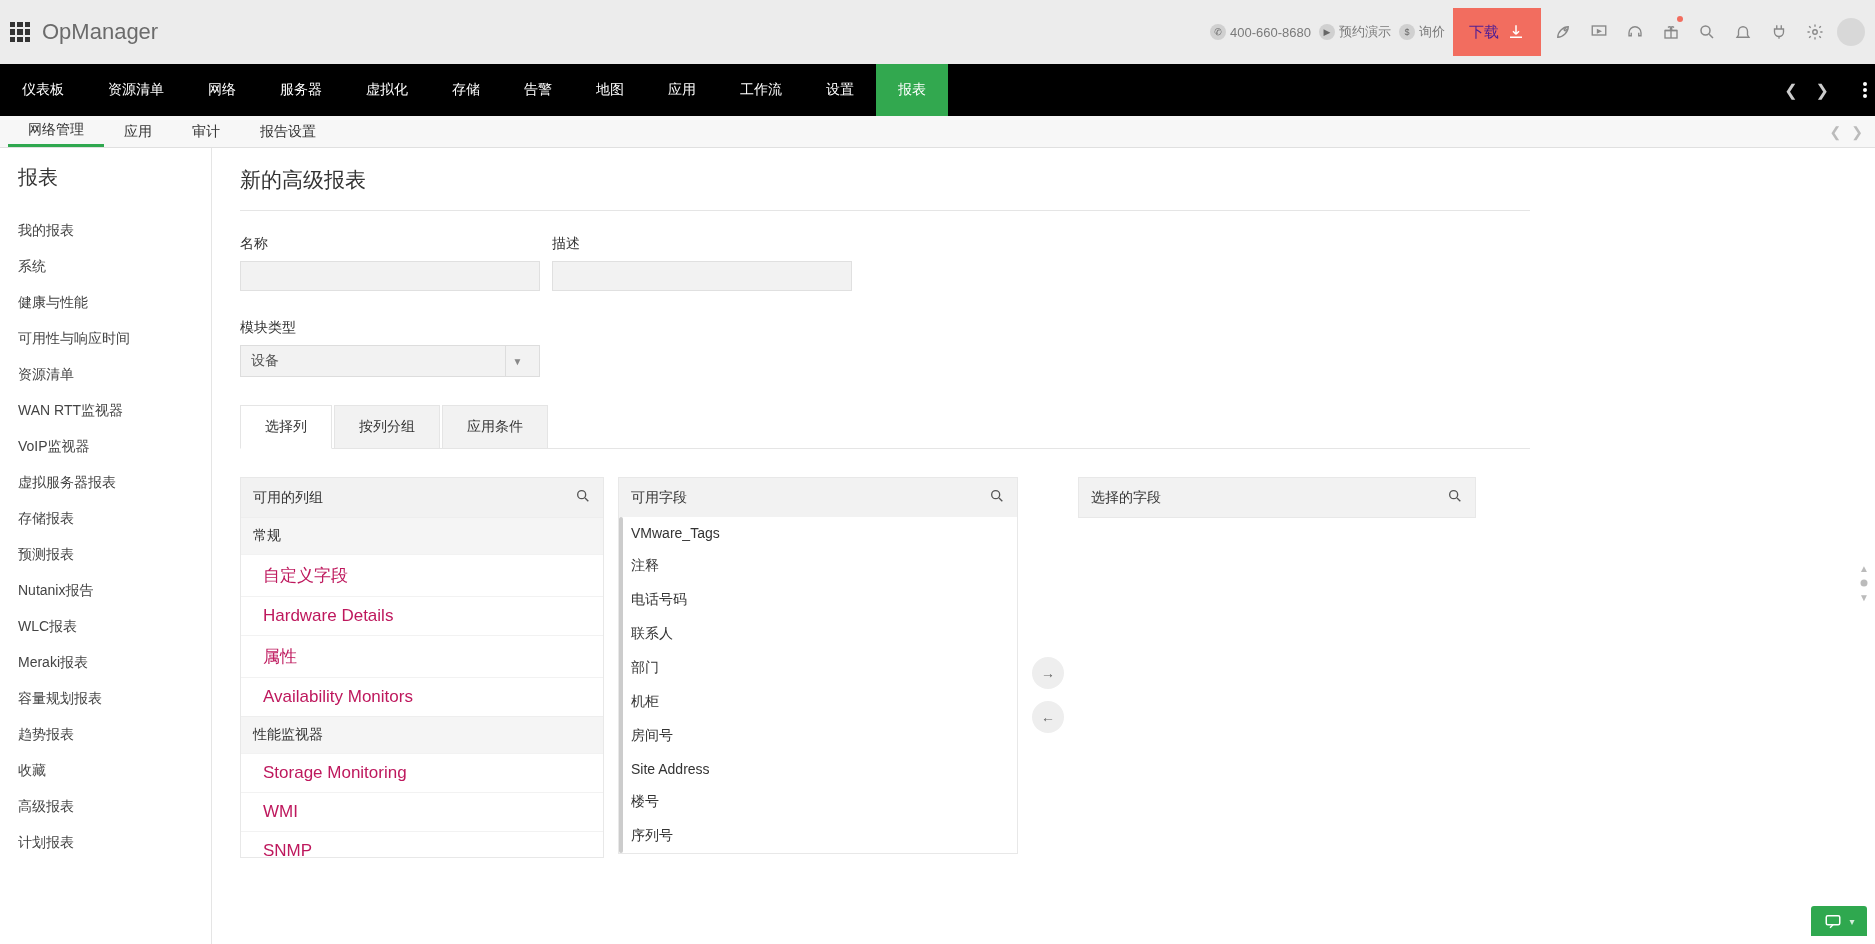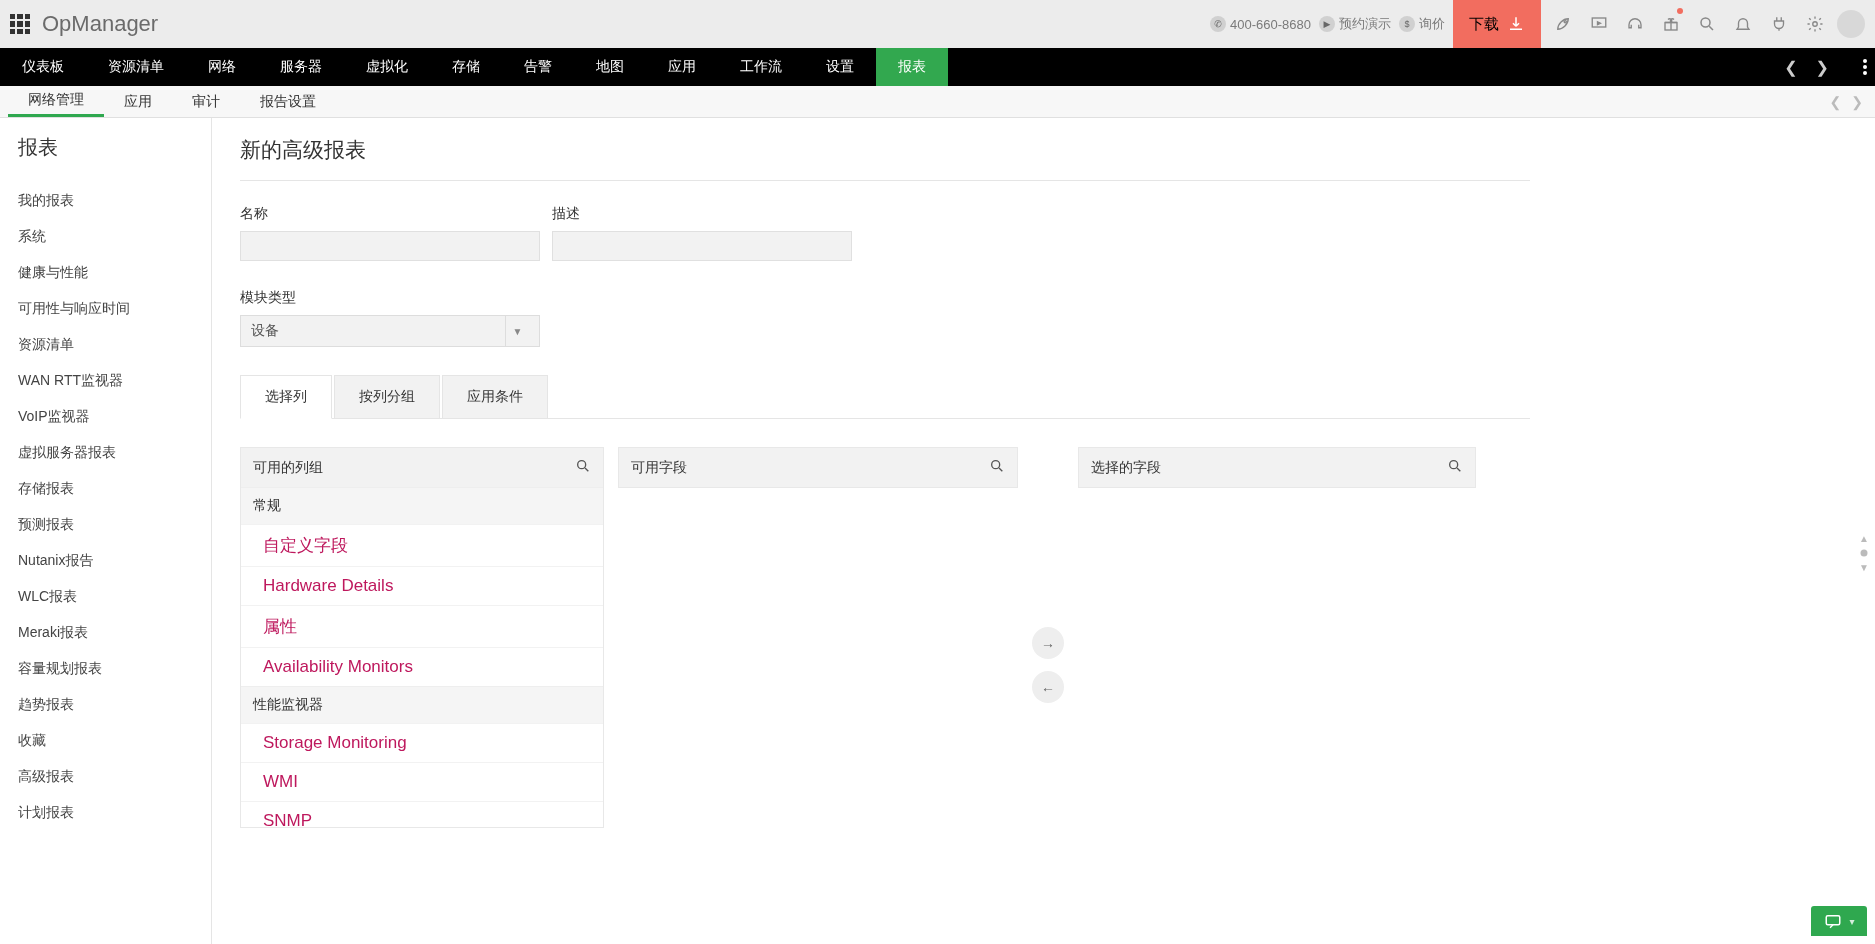--- a/index.html
+++ b/index.html
@@ -1,35 +1,35 @@
 <!DOCTYPE html>
 <html><head>
 <meta charset="utf-8">
 <style>
 * { margin: 0; padding: 0; box-sizing: border-box; }
 body { font-family: -apple-system, BlinkMacSystemFont, "Segoe UI", Arial, sans-serif; font-size: 14px; color: #333; background: #fff; overflow: hidden; }
 
 
-.top-header { height: 48px; background: #ececec; display: flex; align-items: center; padding: 0 10px; }
+.top-header { height: 64px; background: #ececec; display: flex; align-items: center; padding: 0 10px; }
 .top-left { display: flex; align-items: center; gap: 12px; }
 .apps-icon { width: 20px; height: 20px; display: grid; grid-template-columns: repeat(3,1fr); grid-template-rows: repeat(3,1fr); gap: 2px; cursor: pointer; }
 .apps-icon span { background: #333; }
 .brand { font-size: 22px; color: #6b6b6b; font-weight: 400; }
 .top-right { margin-left: auto; display: flex; align-items: center; gap: 8px; }
 .phone-badge, .demo-badge, .quote-badge { display: inline-flex; align-items: center; gap: 4px; color: #7a7a7a; font-size: 13px; cursor: pointer; }
 .circle-icon { width: 16px; height: 16px; border-radius: 50%; background: #d0d0d0; display: inline-flex; align-items: center; justify-content: center; font-size: 9px; color: #666; }
-.download-btn { background: #f26d5f; color: #000000; padding: 0 16px; height: 48px; display: flex; align-items: center; gap: 8px; font-size: 15px; cursor: pointer; }
+.download-btn { background: #f26d5f; color: #4c1d95; padding: 0 16px; height: 48px; display: flex; align-items: center; gap: 8px; font-size: 15px; cursor: pointer; }
 .icon-btn { width: 28px; height: 28px; display: flex; align-items: center; justify-content: center; color: #888; cursor: pointer; }
 .icon-btn svg { width: 18px; height: 18px; }
 .avatar { width: 28px; height: 28px; border-radius: 50%; background: #d8d8d8; cursor: pointer; }
 .gift-icon-wrap { position: relative; }
 .gift-dot { position: absolute; top: -2px; right: 2px; width: 6px; height: 6px; border-radius: 50%; background: #f26d5f; }
 
 
-.main-nav { height: 38px; background: #000; display: flex; align-items: stretch; color: #fff; position: relative; }
+.main-nav { height: 52px; background: #000; display: flex; align-items: stretch; color: #fff; position: relative; }
 .main-nav-item { padding: 0 22px; display: flex; align-items: center; font-size: 14px; cursor: pointer; }
 .main-nav-item.active { background: #32a84f; }
 .main-nav-arrows { margin-left: auto; display: flex; align-items: center; gap: 6px; padding: 0 8px; color: #ccc; }
 .main-nav-arrows span { cursor: pointer; font-size: 16px; padding: 0 6px; }
 .main-nav-more { position: absolute; right: 8px; top: 0; height: 100%; display: flex; align-items: center; color: #fff; cursor: pointer; }
 .dots-vert { display: flex; flex-direction: column; gap: 2px; }
 .dots-vert span { width: 4px; height: 4px; border-radius: 50%; background: #fff; }
 
 
 .sub-nav { height: 32px; border-bottom: 1px solid #e0e0e0; display: flex; align-items: stretch; padding-left: 8px; background: #f7f7f7; }
@@ -295,20 +295,32 @@
       </div>
 
       <div class="panel panel-b">
         <div class="panel-header">
           <span>可用字段</span>
           <span class="search-ico"><svg width="16" height="16" viewBox="0 0 24 24" fill="none" stroke="currentColor" stroke-width="2">
                   <circle cx="10" cy="10" r="6"></circle>
                   <path d="M20 20l-5-5"></path>
                 </svg></span>
         </div>
+        <div class="panel-body panel-body-b" id="fields-body">
+              <div class="field-item">VMware_Tags</div>
+              <div class="field-item">注释</div>
+              <div class="field-item">电话号码</div>
+              <div class="field-item">联系人</div>
+              <div class="field-item">部门</div>
+              <div class="field-item">机柜</div>
+              <div class="field-item">房间号</div>
+              <div class="field-item">Site Address</div>
+              <div class="field-item">楼号</div>
+              <div class="field-item">序列号</div>
+            </div>
       </div>
 
       <div class="arrows-col">
         <div class="arrow-btn">→</div>
         <div class="arrow-btn">←</div>
       </div>
 
       <div class="panel panel-c">
         <div class="panel-header">
           <span>选择的字段</span>

